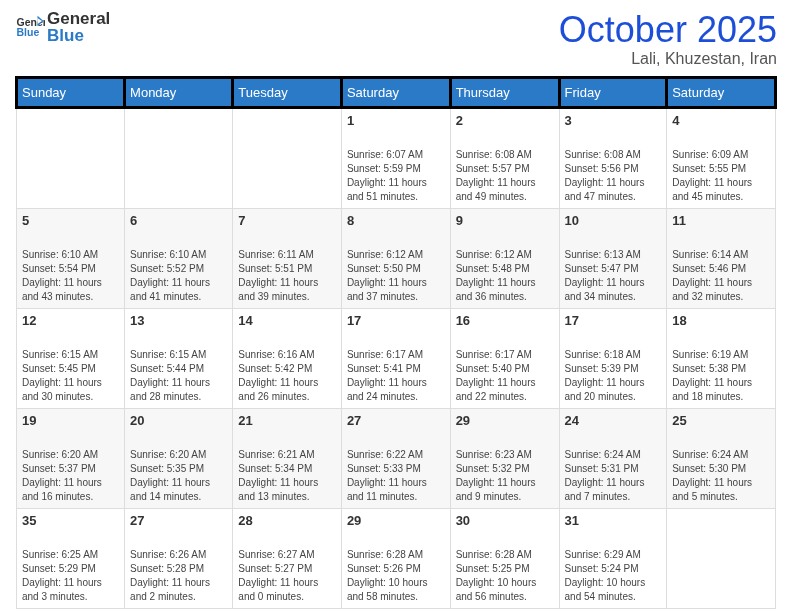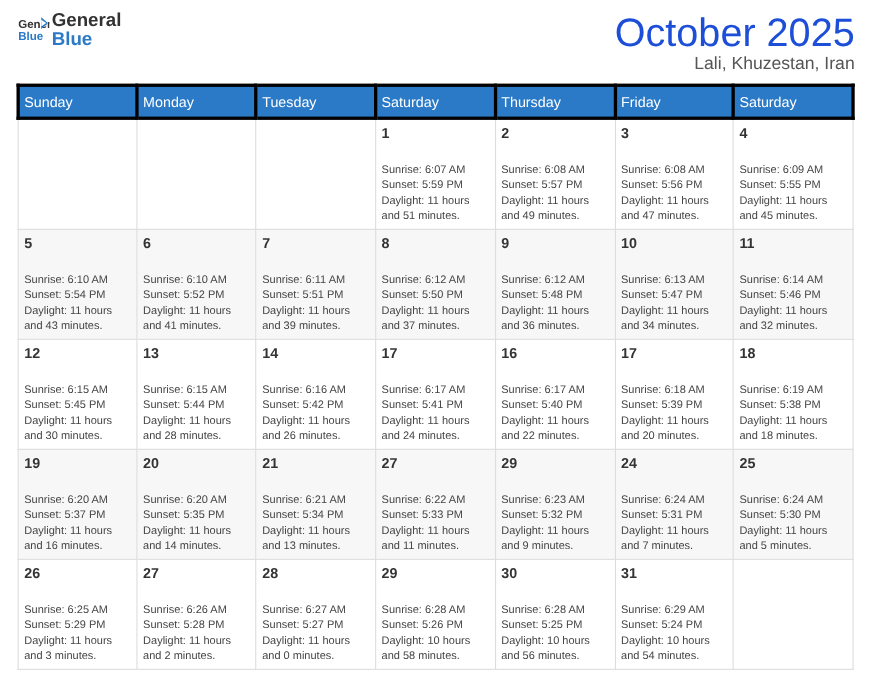--- a/index.html
+++ b/index.html
@@ -229,21 +229,21 @@
             <div class="day-number">24</div>
             <div class="day-info">Sunrise: 6:24 AM<br>Sunset: 5:31 PM<br>Daylight: 11 hours and 7 minutes.</div>
           </td>
           <td>
             <div class="day-number">25</div>
             <div class="day-info">Sunrise: 6:24 AM<br>Sunset: 5:30 PM<br>Daylight: 11 hours and 5 minutes.</div>
           </td>
         </tr>
         <tr>
           <td>
-            <div class="day-number">26</div>
+            <div class="day-number">35</div>
             <div class="day-info">Sunrise: 6:25 AM<br>Sunset: 5:29 PM<br>Daylight: 11 hours and 3 minutes.</div>
           </td>
           <td>
             <div class="day-number">27</div>
             <div class="day-info">Sunrise: 6:26 AM<br>Sunset: 5:28 PM<br>Daylight: 11 hours and 2 minutes.</div>
           </td>
           <td>
             <div class="day-number">28</div>
             <div class="day-info">Sunrise: 6:27 AM<br>Sunset: 5:27 PM<br>Daylight: 11 hours and 0 minutes.</div>
           </td>

